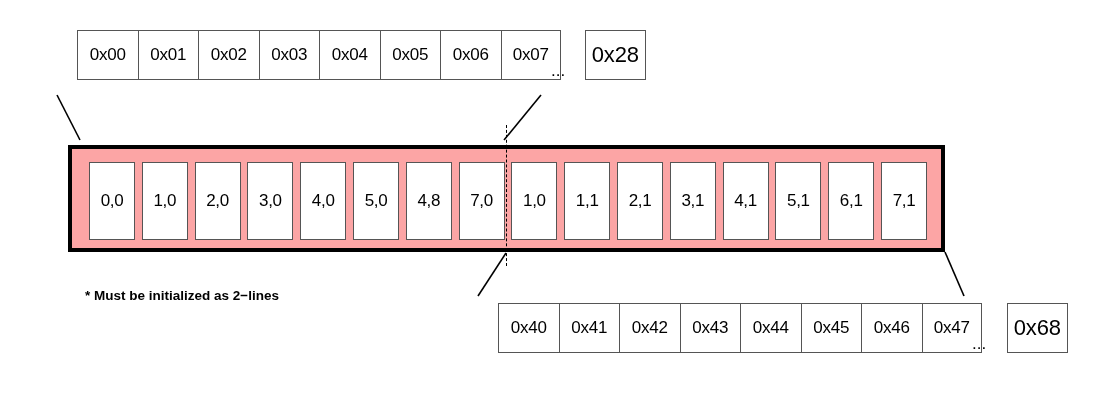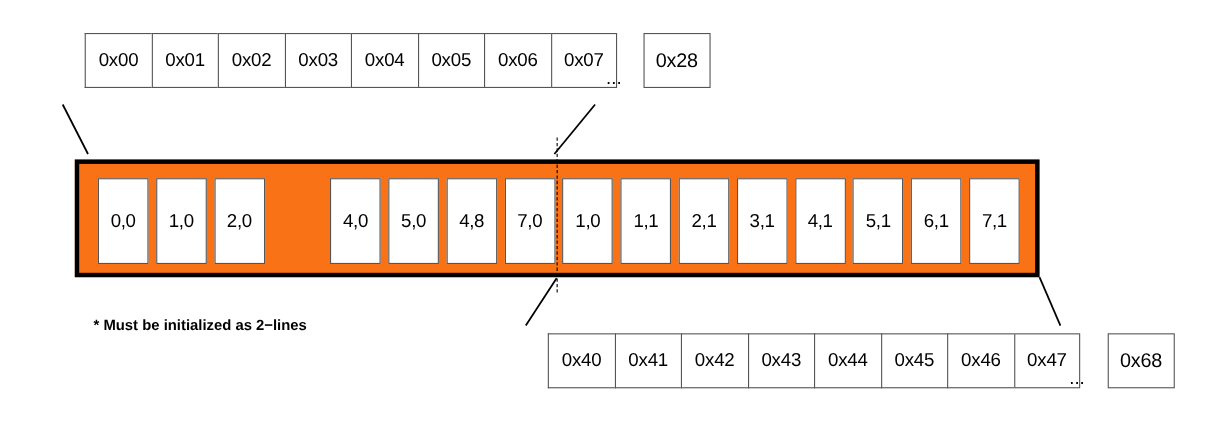--- a/index.html
+++ b/index.html
@@ -56,42 +56,42 @@
   .addr-box {
     position: absolute;
     box-sizing: border-box;
     width: 60.5px;
     height: 50px;
     border: 1.6px solid #555555;
     background: #ffffff;
     display: flex;
     align-items: center;
     justify-content: center;
-    font-size: 18px;
+    font-size: 22px;
     letter-spacing: -0.2px;
   }
 
   
   .ellipsis {
     position: absolute;
     font-size: 17px;
     line-height: 1;
     color: #000000;
   }
 
   
   #cacheline {
     position: absolute;
     left: 68px;
     top: 145px;
     width: 877px;
     height: 107px;
     box-sizing: border-box;
     border: 4px solid #000000;
-    background: #f97316;
+    background: #fca5a5;
   }
   .slot {
     position: absolute;
     top: 13px;
     width: 46px;
     height: 78px;
     box-sizing: border-box;
     border: 1.6px solid #555555;
     background: #ffffff;
     display: flex;
@@ -147,20 +147,21 @@
     </div>
 
   <div class="ellipsis" id="top-ellipsis" style="left:551px; top:62px;">...</div>
 
   <div class="addr-box" id="top-last" style="left:585px; top:30px;">0x28</div>
 
   <div id="cacheline">
       <div class="slot" style="left: 17px;">0,0</div>
       <div class="slot" style="left: 69.8px;">1,0</div>
       <div class="slot" style="left: 122.6px;">2,0</div>
+      <div class="slot" style="left: 175.4px;">3,0</div>
       <div class="slot" style="left: 228.2px;">4,0</div>
       <div class="slot" style="left: 281px;">5,0</div>
       <div class="slot" style="left: 333.8px;">4,8</div>
       <div class="slot" style="left: 386.6px;">7,0</div>
       <div class="slot" style="left: 439.4px;">1,0</div>
       <div class="slot" style="left: 492.2px;">1,1</div>
       <div class="slot" style="left: 545px;">2,1</div>
       <div class="slot" style="left: 597.8px;">3,1</div>
       <div class="slot" style="left: 650.6px;">4,1</div>
       <div class="slot" style="left: 703.4px;">5,1</div>

